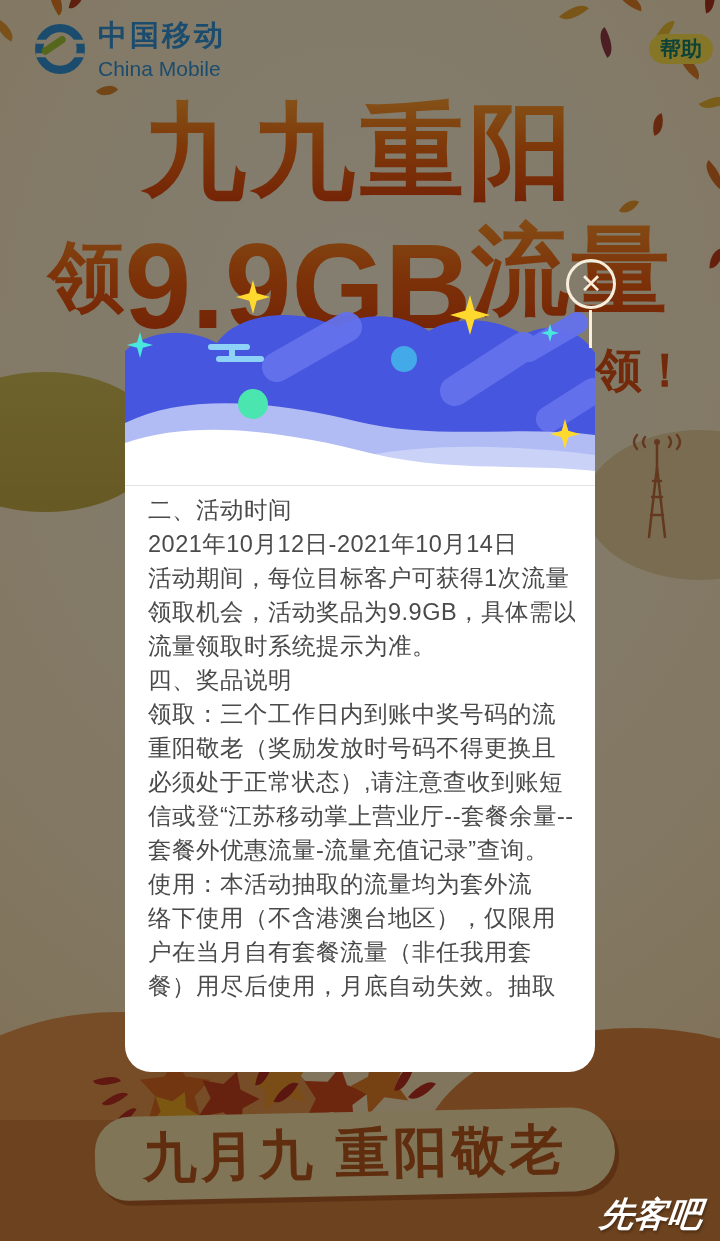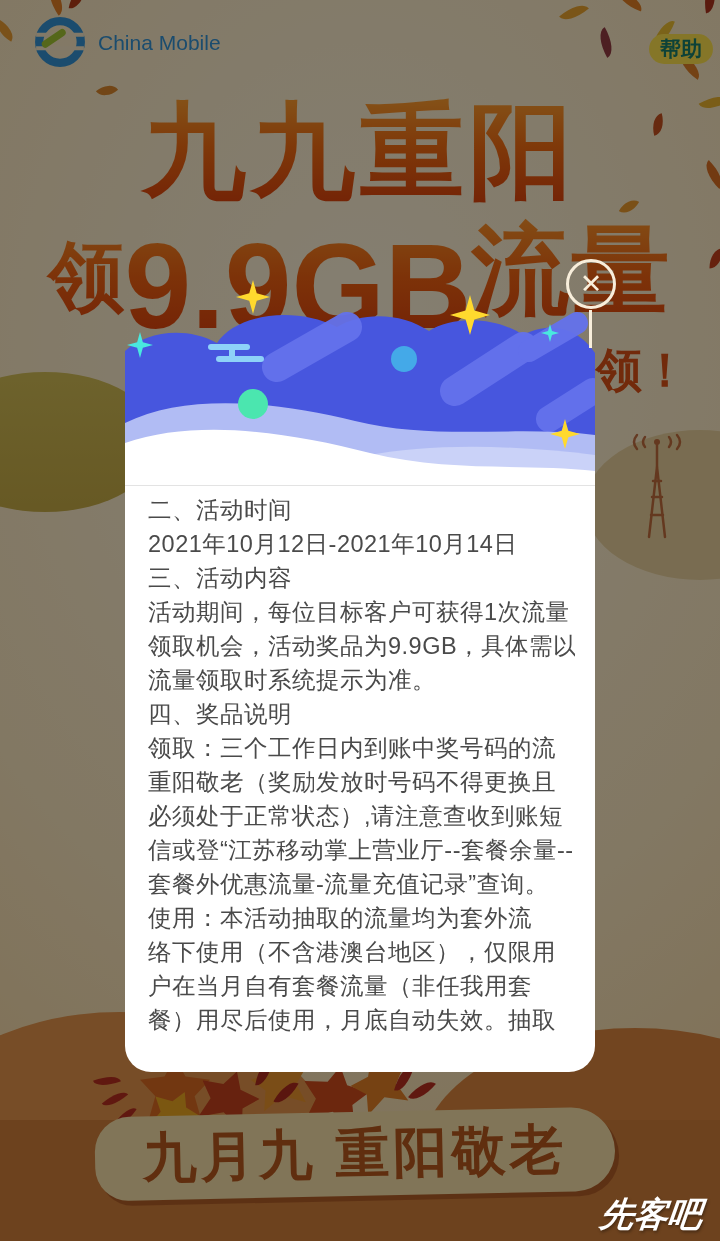--- a/index.html
+++ b/index.html
@@ -136,20 +136,21 @@
     <div class="side-fragment">领！</div>
 
     <div class="brand">
       <svg width="52" height="52" viewBox="0 0 50 50">
         <circle cx="25" cy="25" r="20" fill="none" stroke="#2b8fd8" stroke-width="8"></circle>
         <line x1="2" y1="18" x2="48" y2="18" stroke="#f8e9cd" stroke-width="4"></line>
         <line x1="2" y1="31" x2="48" y2="31" stroke="#f8e9cd" stroke-width="4"></line>
         <line x1="11" y1="27" x2="27" y2="16" stroke="#9ec431" stroke-width="7" stroke-linecap="round"></line>
       </svg>
       <div class="brand-text">
+        <div class="brand-cn">中国移动</div>
         <div class="brand-en">China Mobile</div>
       </div>
     </div>
     <div class="help-btn">帮助</div>
 
     <div class="leaf" style="left:94px;top:1076px;width:26px;height:10px;background:#b5271d;transform:rotate(-20deg);"></div>
     <div class="leaf" style="left:102px;top:1094px;width:26px;height:10px;background:#b5271d;transform:rotate(-40deg);"></div>
     <div class="leaf" style="left:112px;top:1112px;width:26px;height:10px;background:#b5271d;transform:rotate(-55deg);"></div>
     <div class="leaf" style="left:124px;top:1128px;width:24px;height:10px;background:#b5271d;transform:rotate(-65deg);"></div>
     <div class="maple" style="left:140px;top:1058px;width:70px;height:66px;background:#d8641f;"></div>
@@ -197,21 +198,20 @@
     <div class="star" style="left:111px;top:-27px;width:34px;height:34px;background:#ffd92e;"></div>
     <div class="star" style="left:325px;top:-12px;width:40px;height:40px;background:#ffd92e;"></div>
     <div class="star" style="left:2px;top:25px;width:26px;height:26px;background:#49e8df;"></div>
     <div class="star" style="left:416px;top:17px;width:18px;height:18px;background:#49e8df;"></div>
     <div class="star" style="left:425px;top:112px;width:30px;height:30px;background:#ffd92e;"></div>
 
     <div class="modal-body">
       <div class="modal-lines">
           <div class="mline">二、活动时间</div>
           <div class="mline">2021年10月12日-2021年10月14日</div>
-          <div class="mline">三、活动内容</div>
           <div class="mline">活动期间，每位目标客户可获得1次流量</div>
           <div class="mline">领取机会，活动奖品为9.9GB，具体需以</div>
           <div class="mline">流量领取时系统提示为准。</div>
           <div class="mline">四、奖品说明</div>
           <div class="mline">领取：三个工作日内到账中奖号码的流</div>
           <div class="mline">重阳敬老（奖励发放时号码不得更换且</div>
           <div class="mline">必须处于正常状态）,请注意查收到账短</div>
           <div class="mline">信或登“江苏移动掌上营业厅--套餐余量--</div>
           <div class="mline">套餐外优惠流量-流量充值记录”查询。</div>
           <div class="mline">使用：本活动抽取的流量均为套外流</div>

